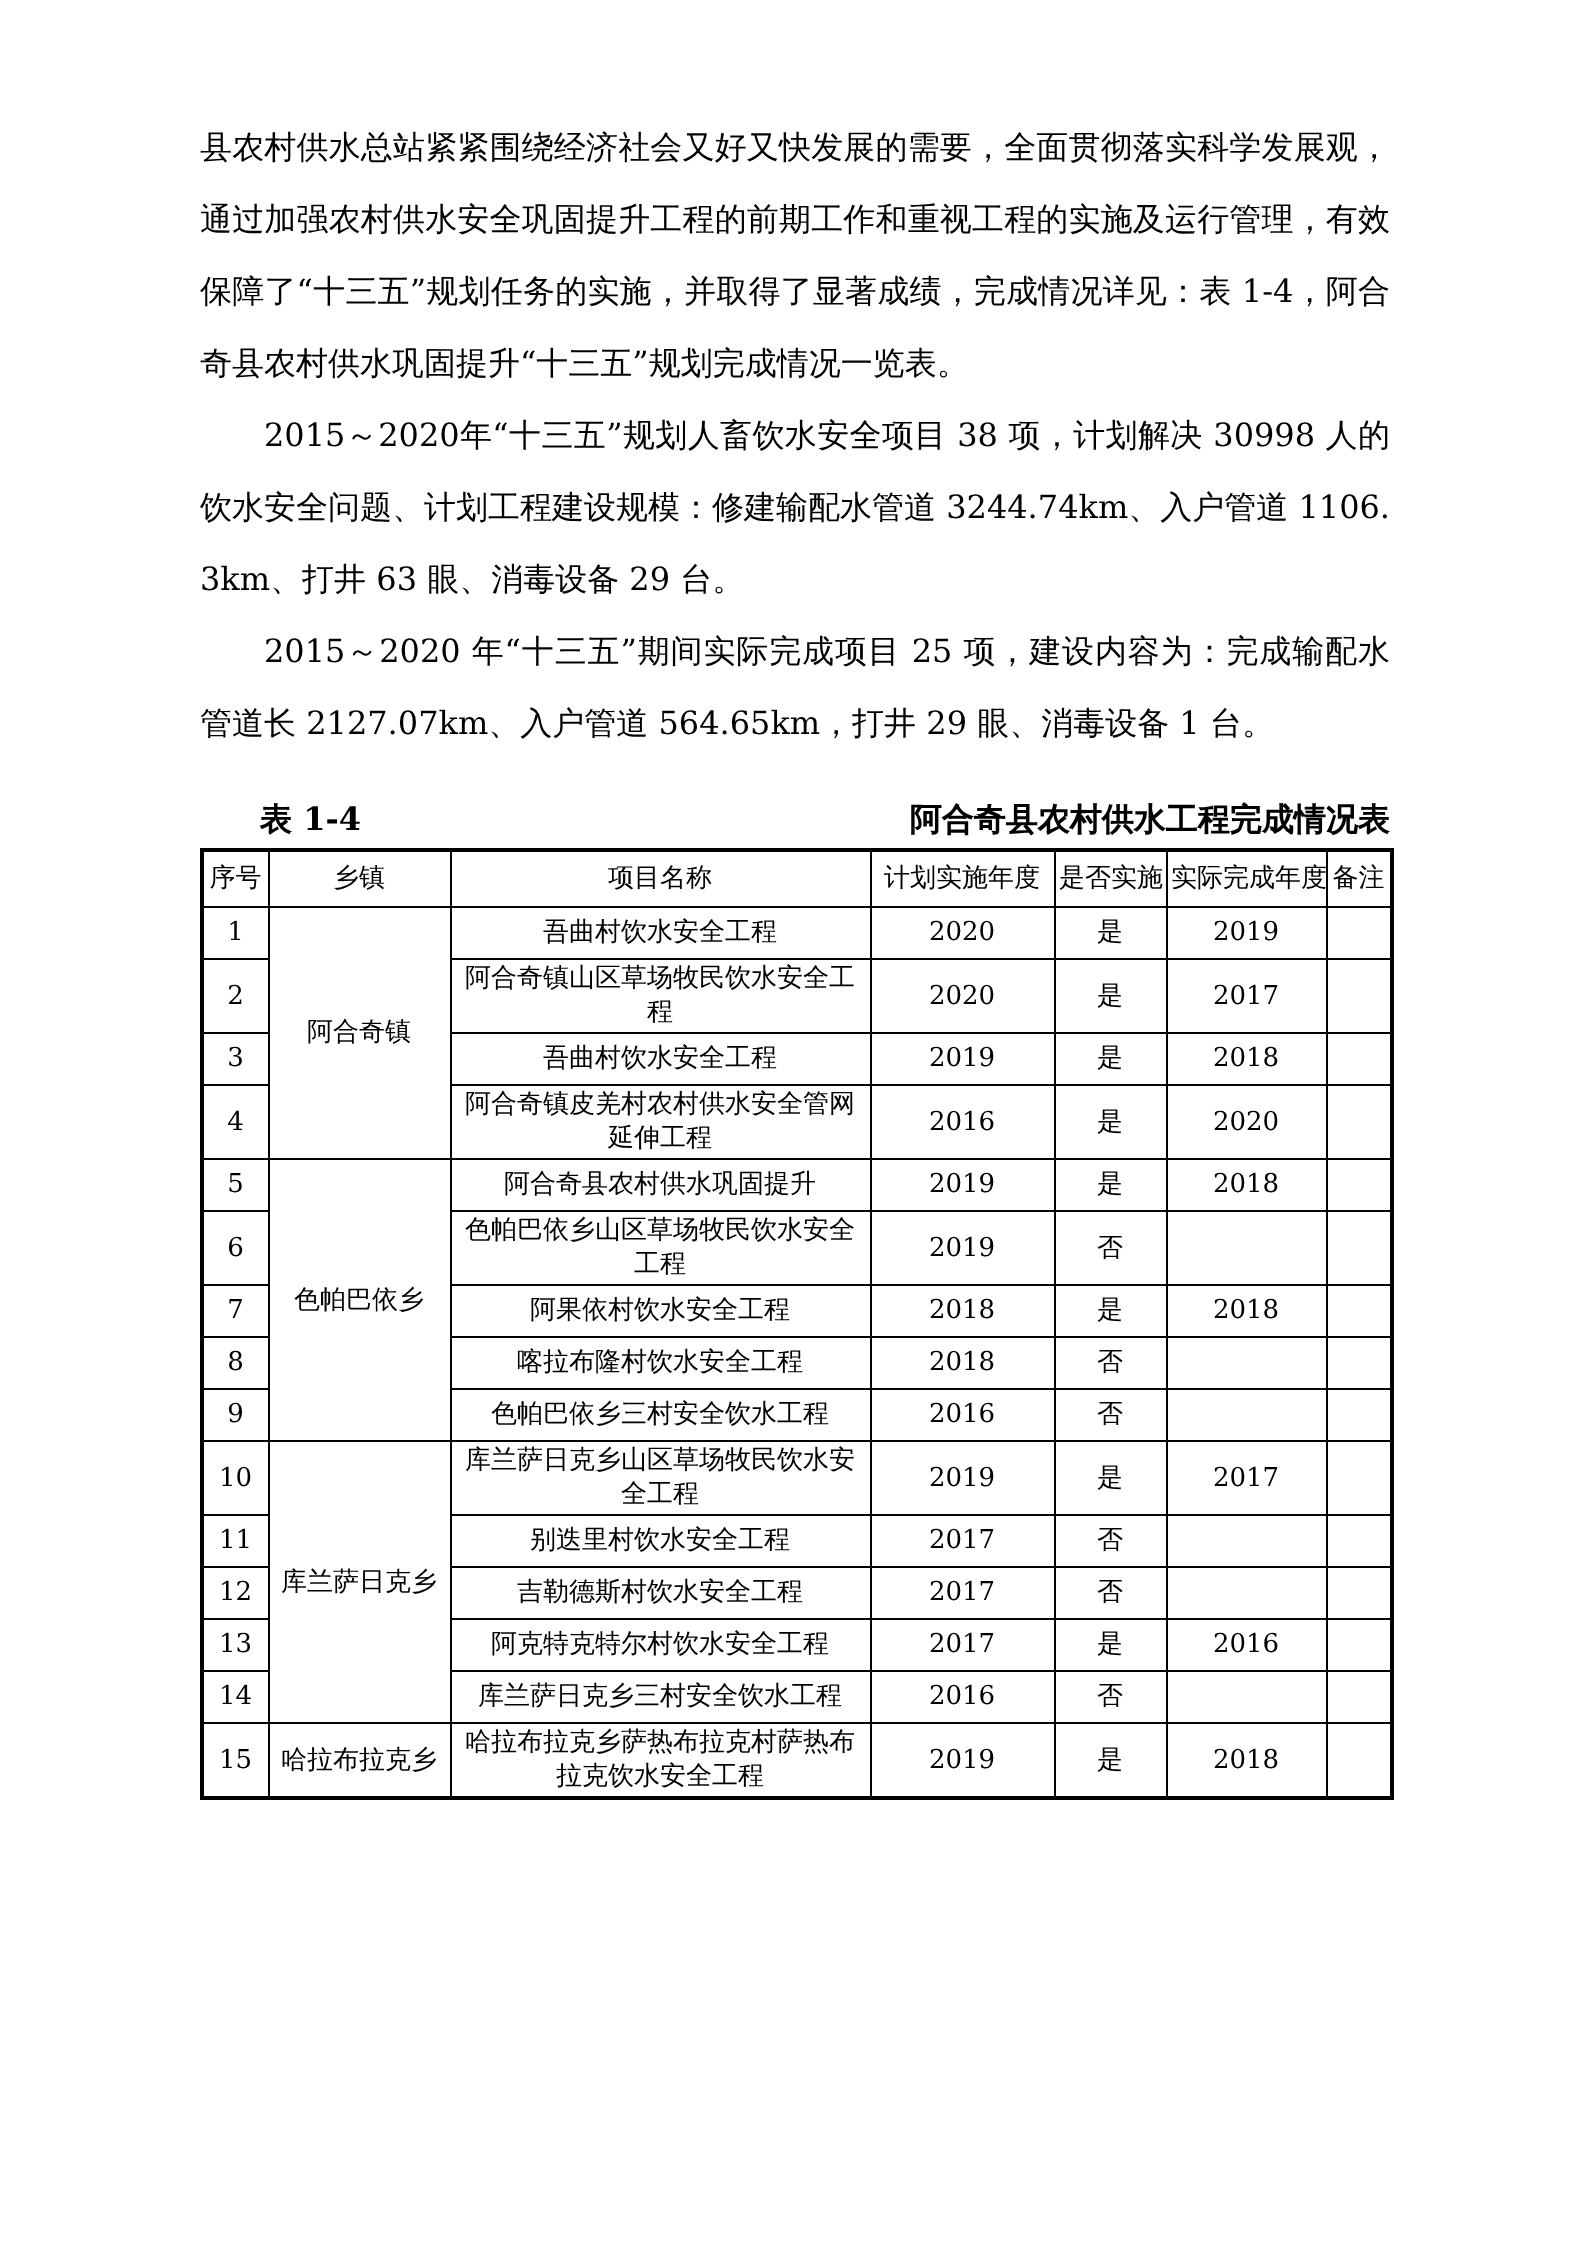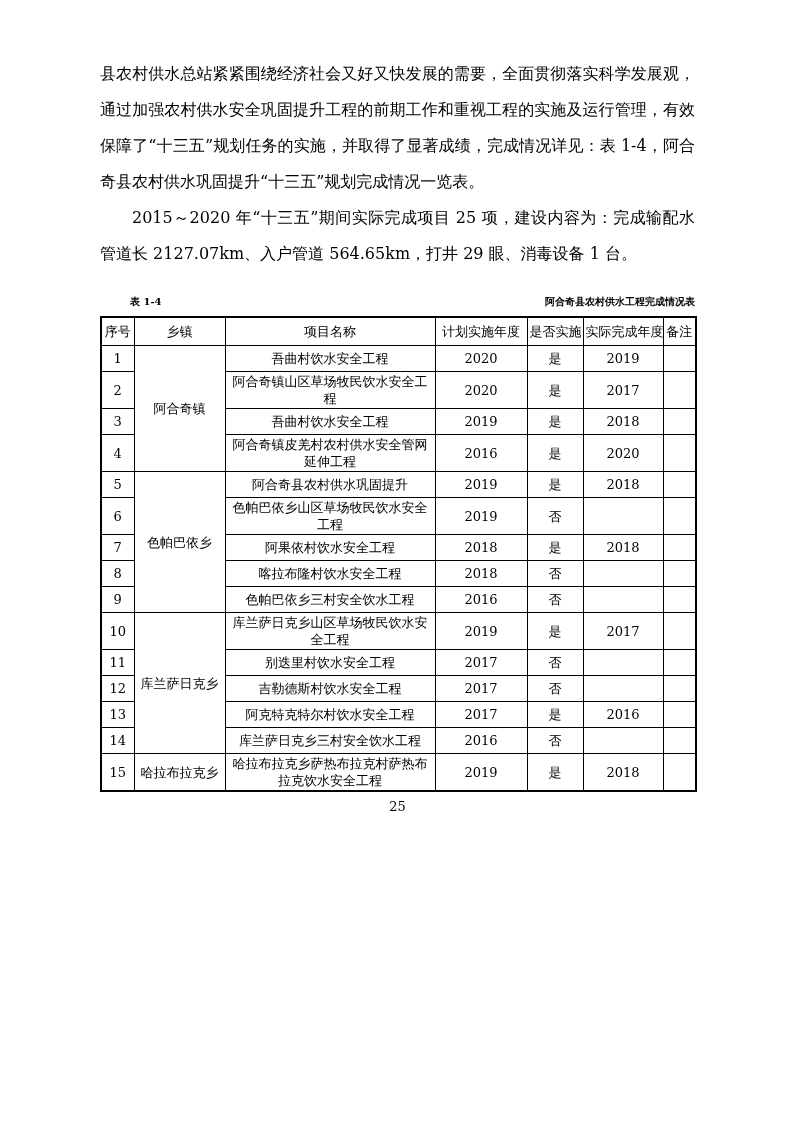--- a/index.html
+++ b/index.html
@@ -18,21 +18,21 @@
     text-align: justify;
     text-justify: inter-ideograph;
     word-break: break-all;
   }
   .para.indent { text-indent: 2em; }
 
   .table-caption {
     position: relative;
     margin-top: 20px;
     height: 20px;
-    font-size: 10px;
+    font-size: 16px;
     font-weight: bold;
     line-height: 20px;
   }
   .cap-label { position: absolute; left: 30px; top: 0; }
   .cap-title { display: block; text-align: right; width: 100%; }
 
   table.data {
     margin-top: 4px;
     width: 595px;
     table-layout: fixed;
@@ -61,20 +61,21 @@
     text-align: center;
     font-size: 13px;
   }
 </style>
 </head>
 <body>
 
 <div class="page">
 
   <p class="para">县农村供水总站紧紧围绕经济社会又好又快发展的需要，全面贯彻落实科学发展观，通过加强农村供水安全巩固提升工程的前期工作和重视工程的实施及运行管理，有效保障了“十三五”规划任务的实施，并取得了显著成绩，完成情况详见：表 1-4，阿合奇县农村供水巩固提升“十三五”规划完成情况一览表。</p>
+  <p class="para indent">2015～2020年“十三五”规划人畜饮水安全项目 38 项，计划解决 30998 人的饮水安全问题、计划工程建设规模：修建输配水管道 3244.74km、入户管道 1106.3km、打井 63 眼、消毒设备 29 台。</p>
   <p class="para indent">2015～2020 年“十三五”期间实际完成项目 25 项，建设内容为：完成输配水管道长 2127.07km、入户管道 564.65km，打井 29 眼、消毒设备 1 台。</p>
 
   <div class="table-caption">
     <span class="cap-label">表 1-4</span>
     <span class="cap-title">阿合奇县农村供水工程完成情况表</span>
   </div>
 
   <table class="data">
     <colgroup>
       <col style="width:33px">
@@ -220,15 +221,14 @@
         <td>哈拉布拉克乡</td>
         <td class="name">哈拉布拉克乡萨热布拉克村萨热布拉克饮水安全工程</td>
         <td>2019</td>
         <td>是</td>
         <td>2018</td>
         <td></td>
       </tr>
     </tbody>
   </table>
 
-  <div class="page-number">25</div>
 
 </div>
 
 </body></html>

